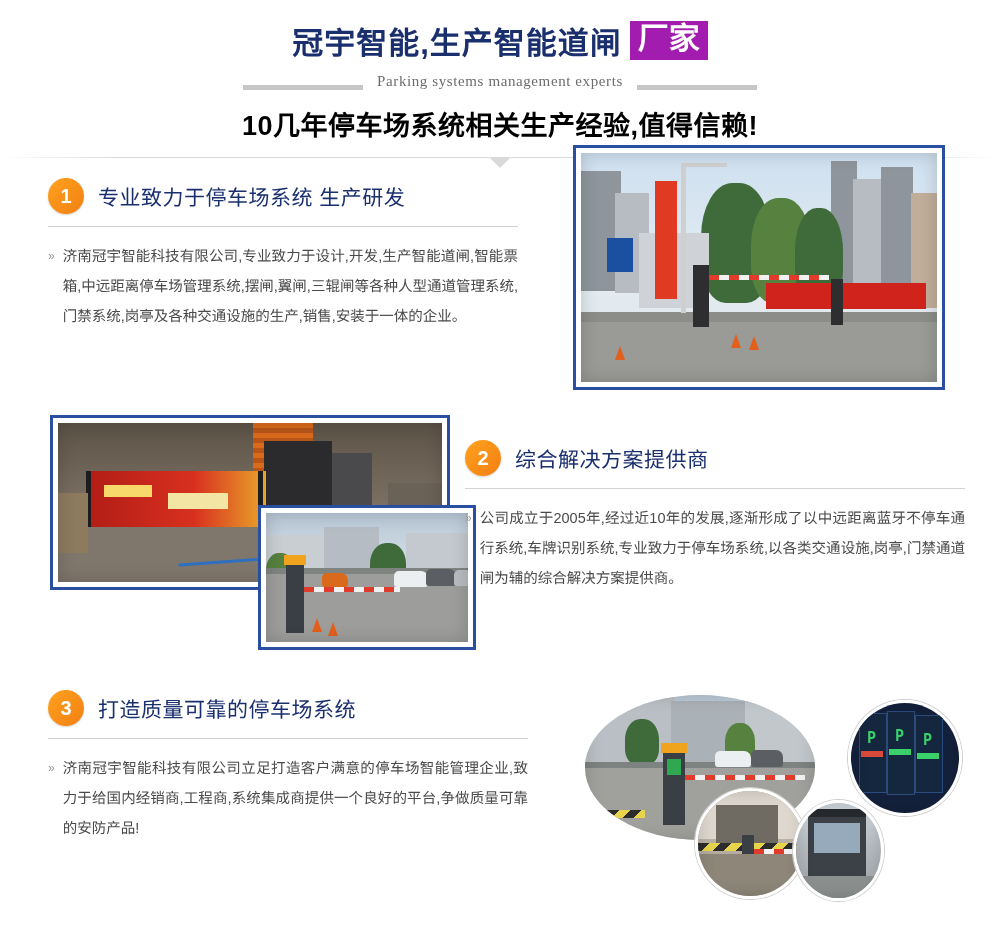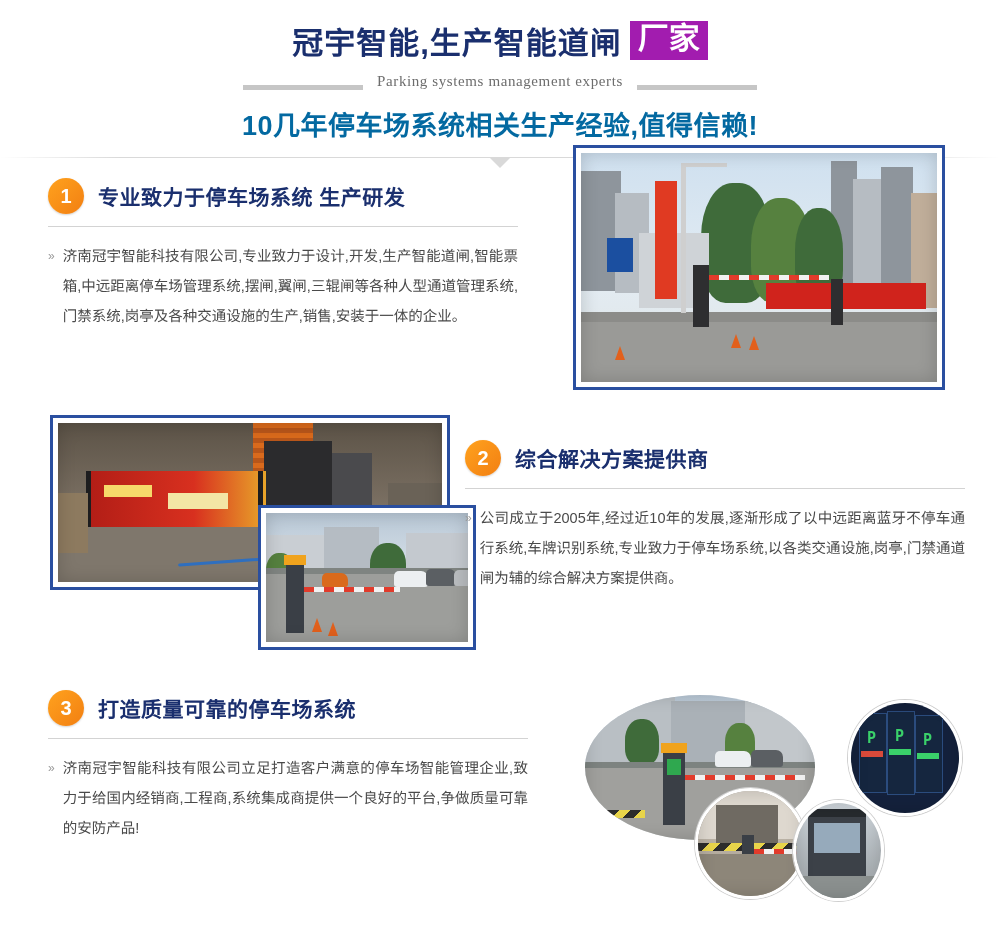--- a/index.html
+++ b/index.html
@@ -61,21 +61,21 @@
   .subtitle-en {
     font-size: 15px;
     color: #6d6d6d;
     letter-spacing: 0.6px;
     font-family: "Liberation Serif", serif;
   }
   .slogan {
     margin-top: 14px;
     font-size: 27px;
     font-weight: bold;
-    color: #0369a1;
+    color: #000000;
     letter-spacing: 0.5px;
   }
   .header-rule {
     margin: 14px auto 0 auto;
     width: 1000px;
     height: 1px;
     background: linear-gradient(to right, #ffffff 0%, #d9d9d9 12%, #d9d9d9 88%, #ffffff 100%);
     position: relative;
   }
   .header-notch {
@@ -108,21 +108,21 @@
     font-size: 20px;
     font-weight: bold;
     display: flex;
     align-items: center;
     justify-content: center;
     flex: 0 0 auto;
     box-shadow: 0 1px 2px rgba(0,0,0,.18);
   }
   .sec-title {
     font-size: 21px;
-    font-weight: bold;
+    font-weight: normal;
     color: #1a2f6e;
     letter-spacing: 0.5px;
     white-space: nowrap;
   }
   .title-underline {
     height: 1px;
     background: #d3d3d3;
     margin-top: 12px;
   }
   .body-list {

